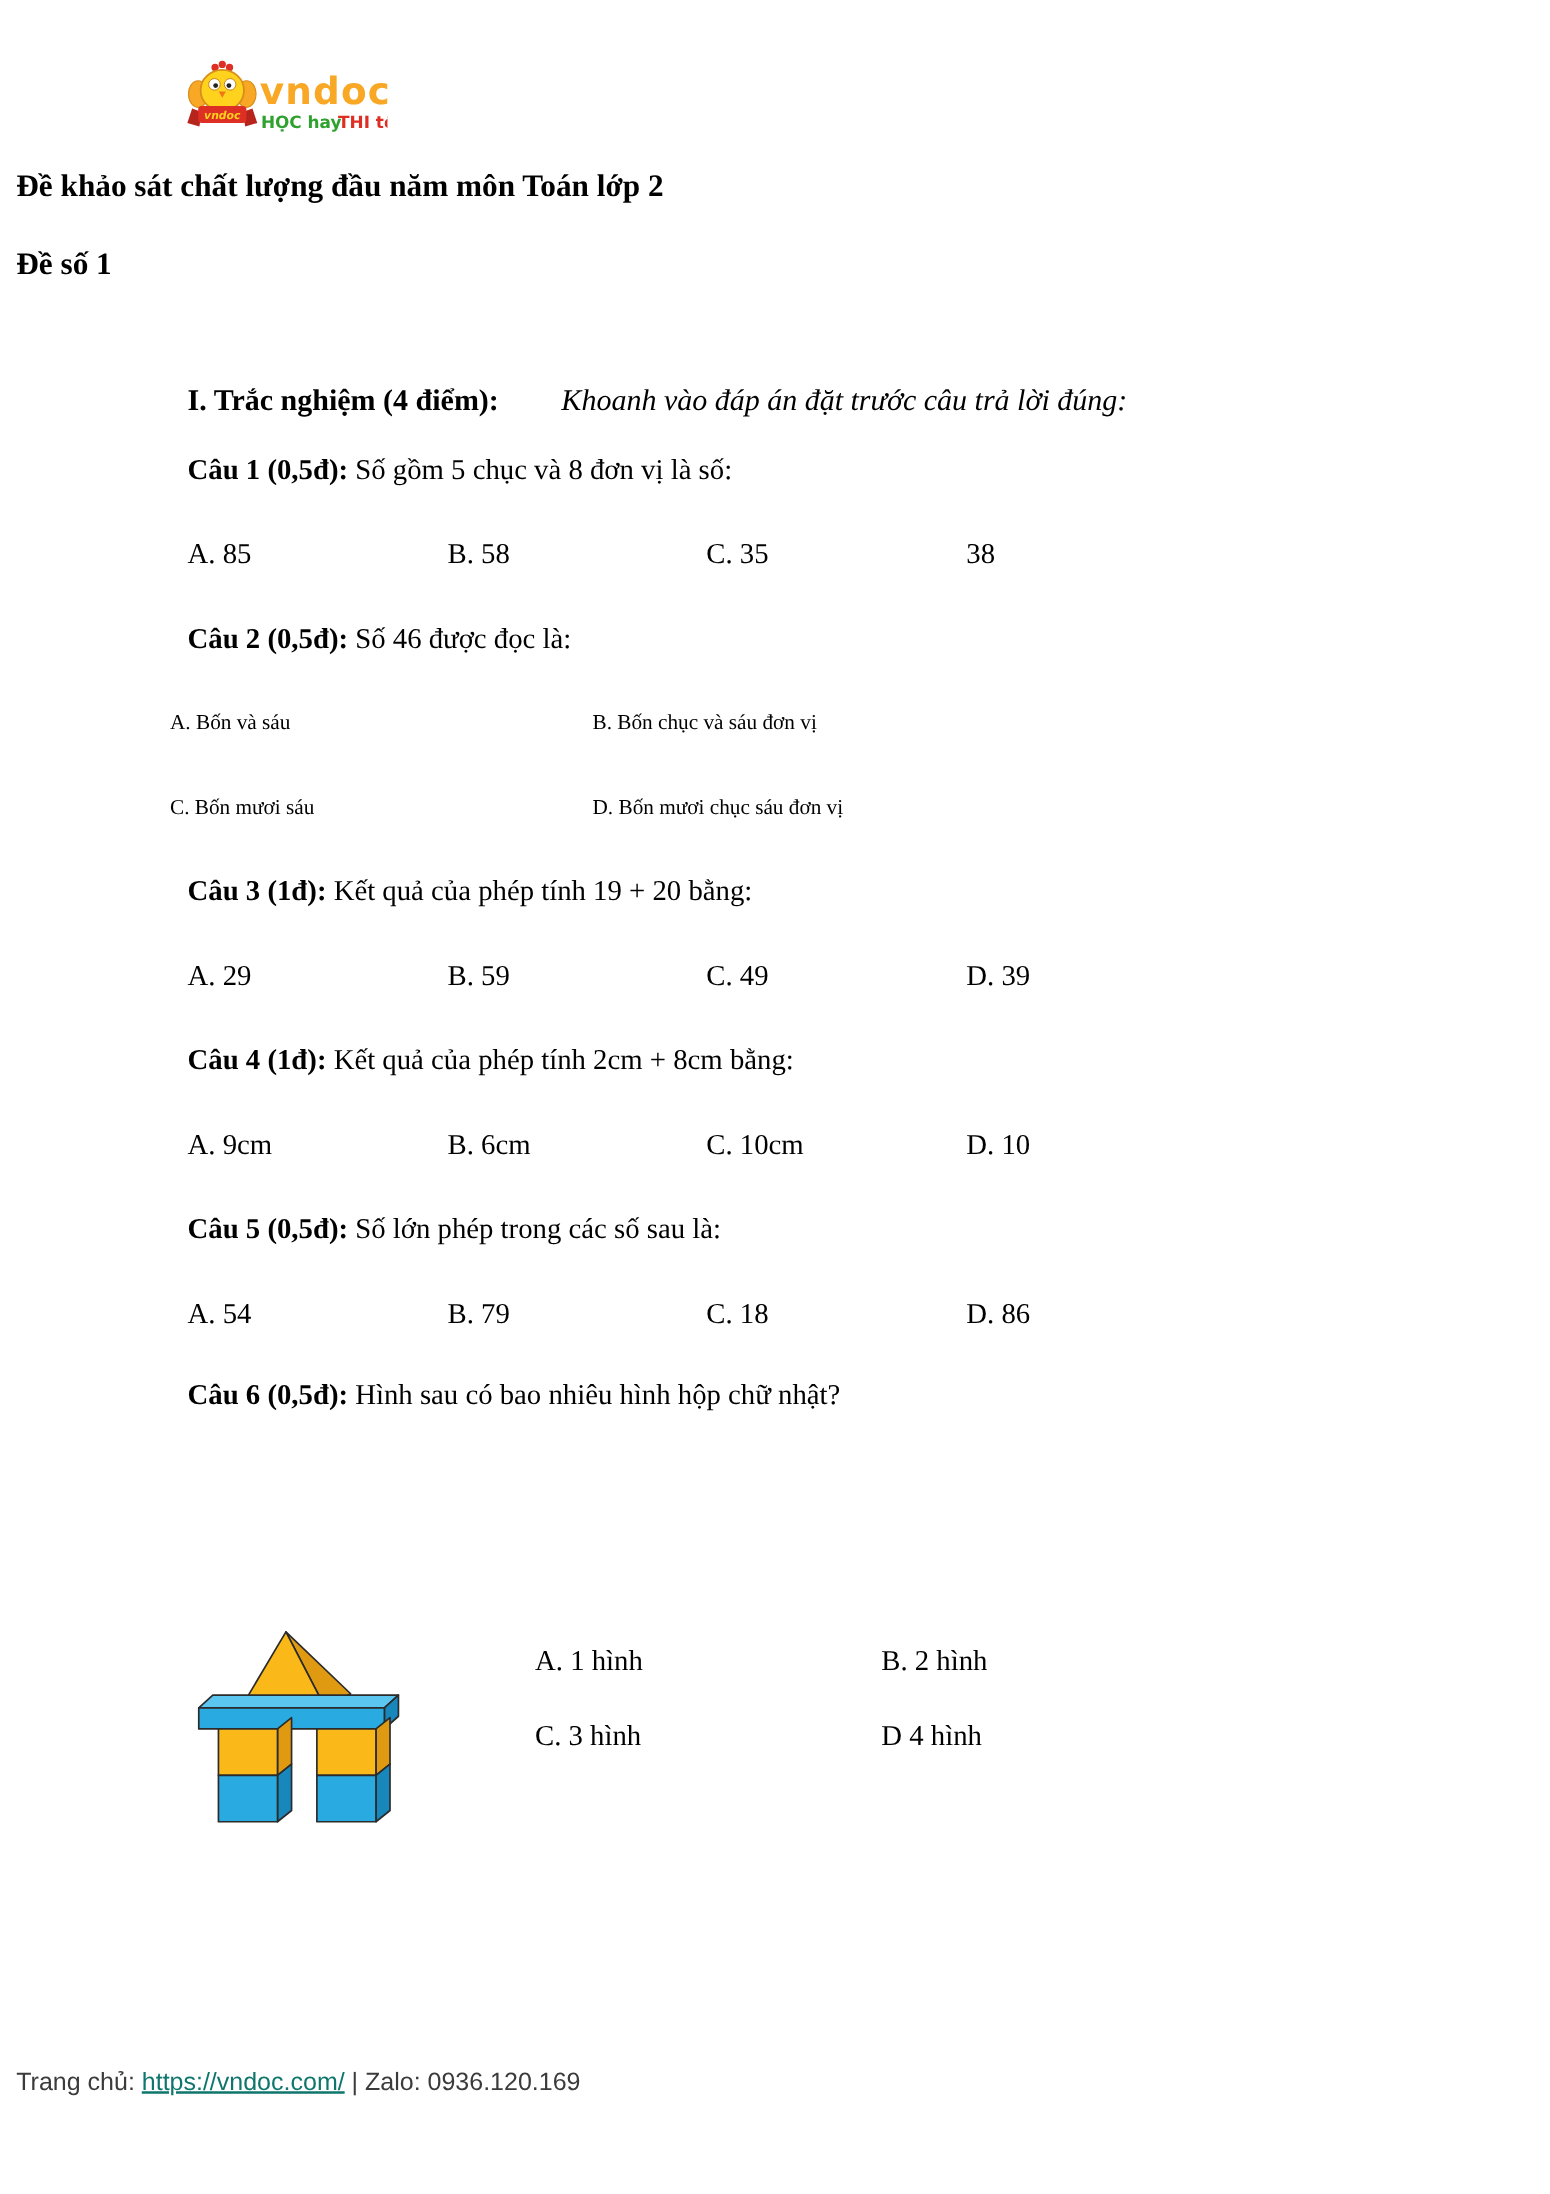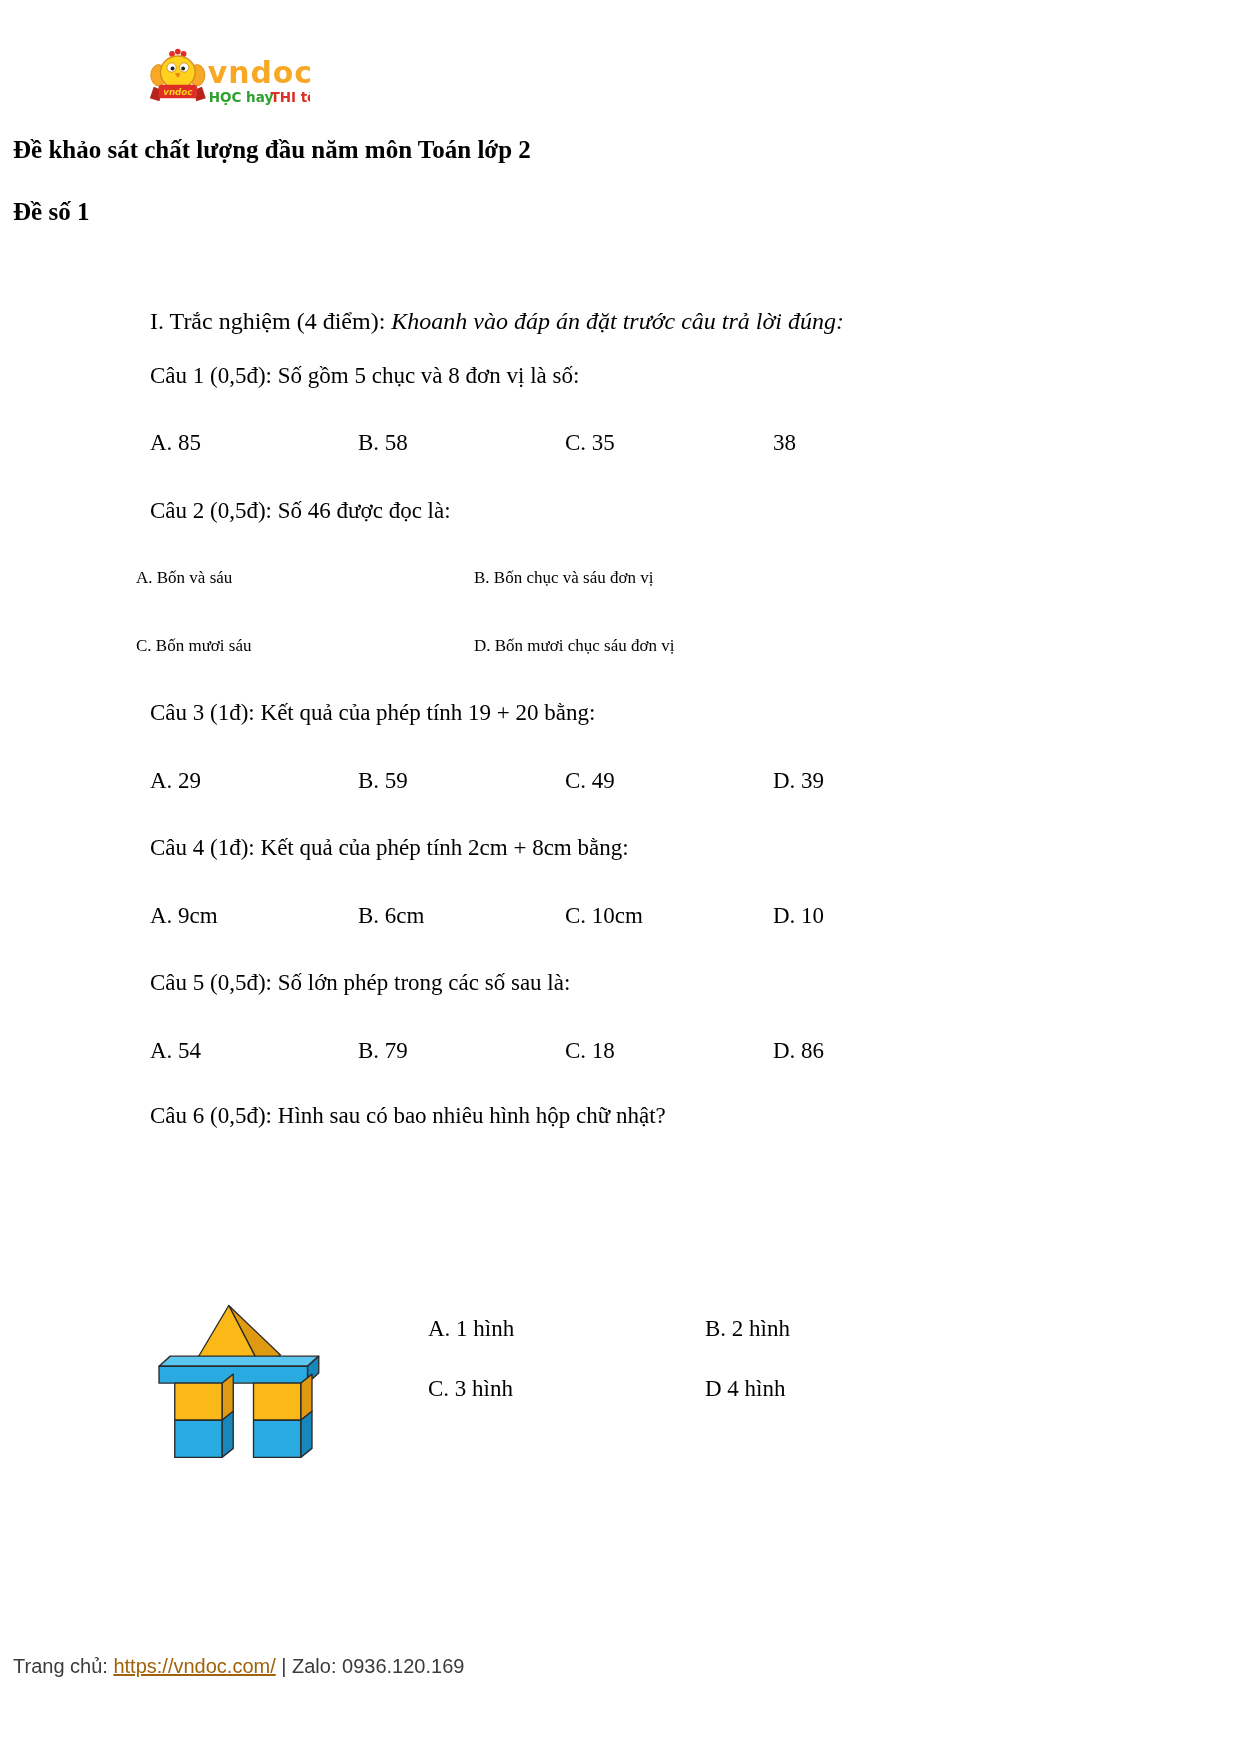--- a/index.html
+++ b/index.html
@@ -8,22 +8,22 @@
     width: 1240px; height: 1755px;
     position: relative;
     font-family: "Liberation Serif", serif;
     color: #000000;
     overflow: hidden;
   }
   .abs { position: absolute; }
   .center { left: 13px; width: 1240px; text-align: left; }
   .doc-title { font-size: 25px; font-weight: bold; line-height: 30px; }
   .body-line { font-size: 23px; line-height: 32px; white-space: nowrap; }
-  .q-label { font-weight: normal; }
-  .q-instr { font-style: italic; }
+  .q-label { font-weight: bold; }
+  .q-instr { font-style: italic; margin-left: 44px; }
   .opt-row4 {
     left: 150px; top: 0; width: 950px;
     display: grid; grid-template-columns: 208px 207px 208px auto;
     font-size: 23px; line-height: 32px;
   }
   .opt-grid2 {
     left: 136px; width: 950px;
     display: grid; grid-template-columns: 338px auto;
     grid-row-gap: 36px;
     font-size: 17px; line-height: 32px;
@@ -32,21 +32,21 @@
     left: 428px; width: 620px;
     display: grid; grid-template-columns: 277px auto;
     grid-row-gap: 28px;
     font-size: 23px; line-height: 32px;
   }
   .footer {
     top: 1655px;
     font-family: "Liberation Sans", sans-serif;
     font-size: 20px; color: #3b3b3b;
   }
-  .footer a { color: #a16207; text-decoration: underline; }
+  .footer a { color: #0f766e; text-decoration: underline; }
   .logo-box { left: 146px; top: 48px; }
   .wordmark { font-family: "DejaVu Sans", sans-serif; font-weight: bold; }
   .tagline  { font-family: "DejaVu Sans", sans-serif; font-weight: bold; }
 </style>
 </head>
 <body>
 
 <div class="abs logo-box">
   <svg width="164" height="66" viewBox="0 0 170 68">
 

